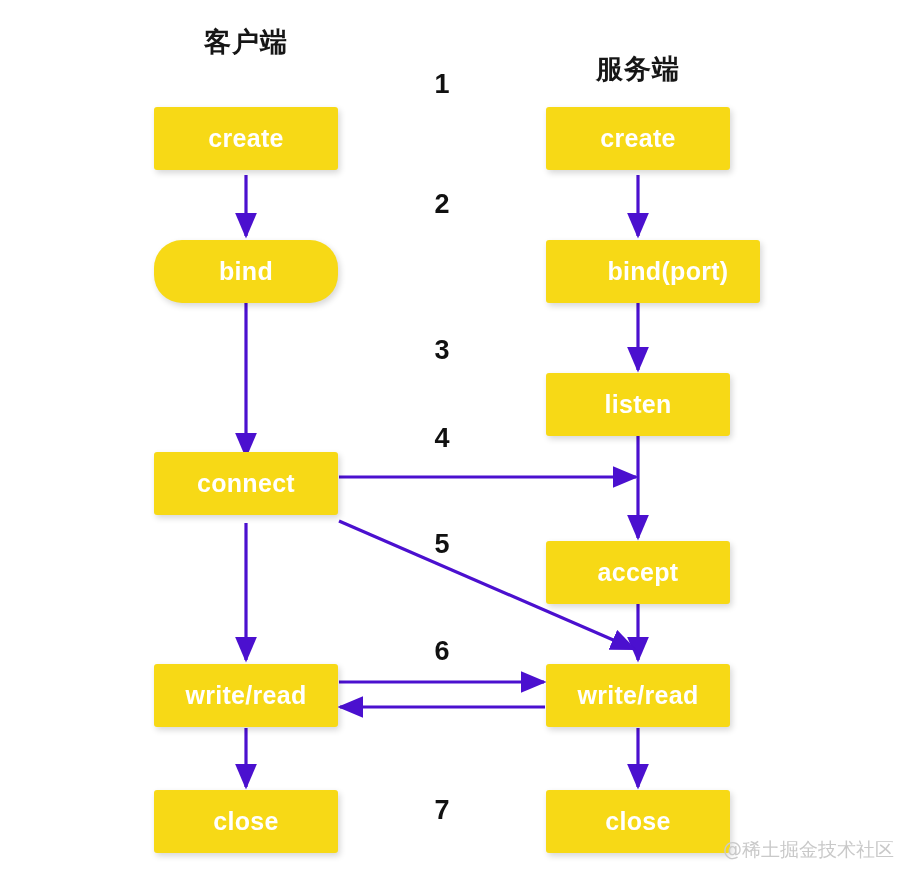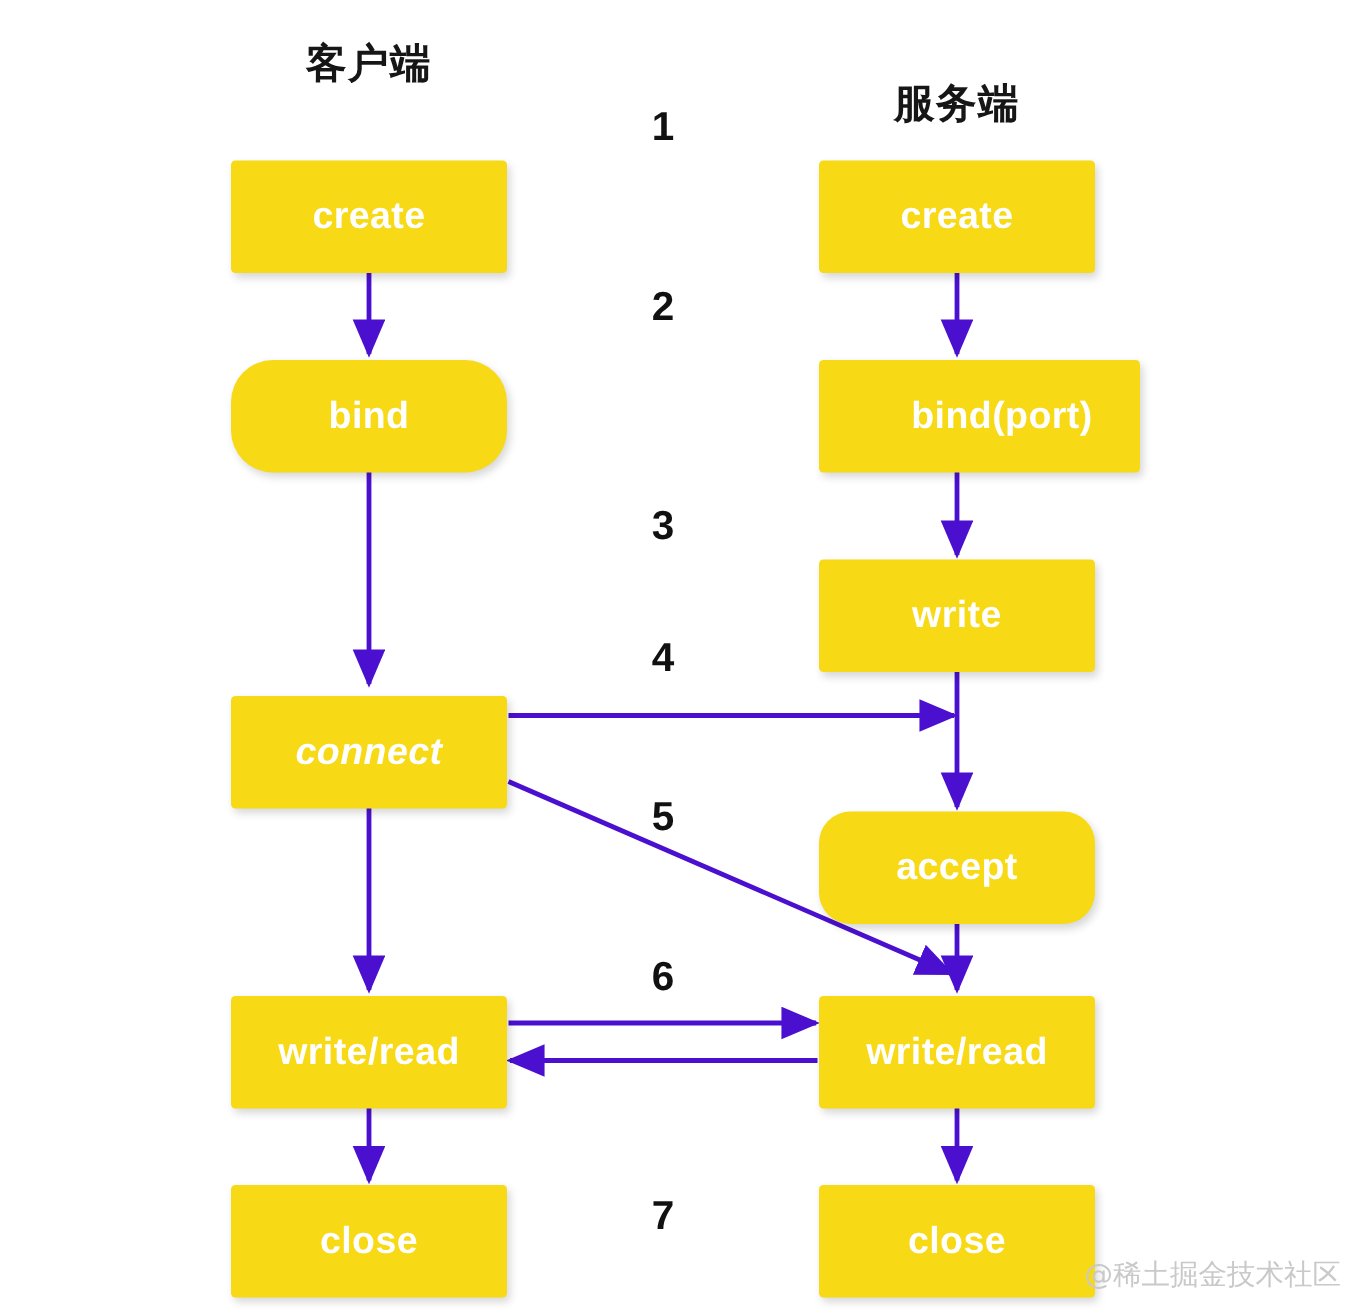--- a/index.html
+++ b/index.html
@@ -25,21 +25,21 @@
     letter-spacing: 1px;
     text-align: center;
     white-space: nowrap;
   }
   #title-client { left: 154px; top: 24px; width: 184px; }
   #title-server { left: 546px; top: 24px; width: 184px; margin-top: 27px; }
 
   .node {
     position: absolute;
     width: 184px;
-    height: 75px;
+    height: 63px;
     background: #F7D916;
     border-radius: 3px;
     box-shadow: 2px 3px 6px rgba(0,0,0,0.16);
     display: flex;
     align-items: center;
     justify-content: center;
   }
   .node .label {
     color: #ffffff;
     font-size: 25px;
@@ -111,40 +111,40 @@
       <line x1="545" y1="707" x2="340" y2="707"></line>
     </g>
   </svg>
 
   <div class="node" style="left:154px; top:107px;">
     <span class="label">create</span>
   </div>
   <div class="node" style="left:154px; top:240px;border-radius:28px;">
     <span class="label">bind</span>
   </div>
-  <div class="node" style="left:154px; top:464px;font-style:italic;">
+  <div class="node" style="left:154px; top:452px;">
     <span class="label">connect</span>
   </div>
   <div class="node" style="left:154px; top:664px;">
     <span class="label">write/read</span>
   </div>
   <div class="node" style="left:154px; top:790px;">
     <span class="label">close</span>
   </div>
 
   <div class="node" style="left:546px; top:107px;">
     <span class="label">create</span>
   </div>
   <div class="node" style="left:546px; top:240px;padding-left:30px;">
     <span class="label">bind(port)</span>
   </div>
   <div class="node" style="left:546px; top:373px;">
-    <span class="label">write</span>
+    <span class="label">listen</span>
   </div>
-  <div class="node" style="left:546px; top:541px;border-radius:21px;">
+  <div class="node" style="left:546px; top:541px;">
     <span class="label">accept</span>
   </div>
   <div class="node" style="left:546px; top:664px;">
     <span class="label">write/read</span>
   </div>
   <div class="node" style="left:546px; top:790px;">
     <span class="label">close</span>
   </div>
 
   <div class="step-num" style="left:422px; top:69px;">1</div>

